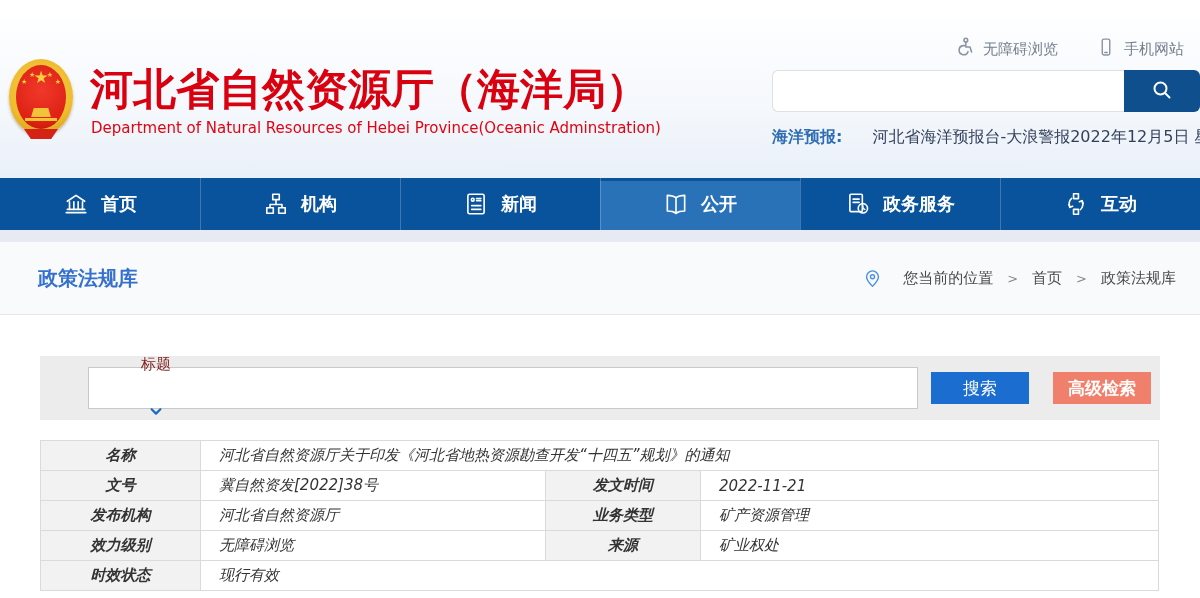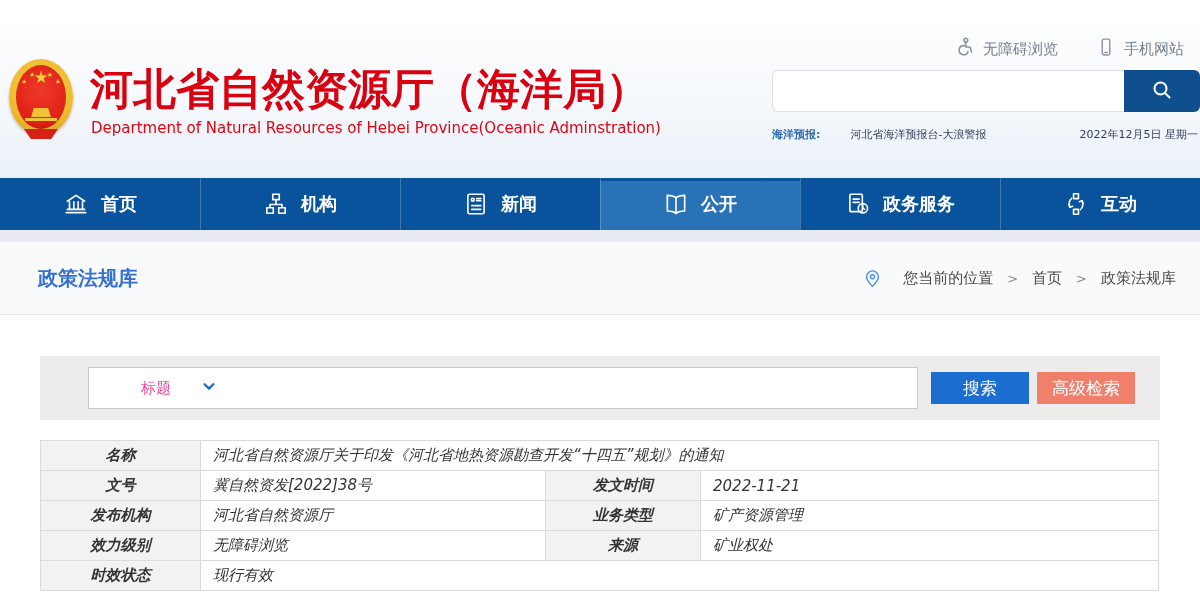--- a/index.html
+++ b/index.html
@@ -33,21 +33,21 @@
     font-size:43px; font-weight:bold; white-space:nowrap; }
   .site-subtitle { position:absolute; left:91px; top:99px; color:#e00413; font-size:15px; white-space:nowrap; }
 
   .search-wrap { position:absolute; left:772px; top:50px; width:428px; height:42px; display:flex; }
   .search-input { flex:1; min-width:0; border:1px solid #e0e0e0; border-right:none;
     border-radius:6px 0 0 6px; background:#fff; outline:none; padding:0 14px; font-size:15px; color:#333; }
   .search-btn { width:76px; background:#0f4f8e; border:none; border-radius:0 6px 6px 0;
     display:flex; align-items:center; justify-content:center; cursor:pointer; }
 
   .forecast { position:absolute; left:772px; top:107px; width:426px; display:flex;
-    align-items:center; font-size:11px; color:#33415c; white-space:nowrap; }
+    align-items:center; font-size:16px; color:#33415c; white-space:nowrap; }
   .forecast-label { color:#2e6cb3; font-weight:bold; margin-right:30px; }
   .forecast-text { flex:1; cursor:pointer; }
   .forecast-date { }
 
   
   .nav { height:52px; background:#09529c; display:flex; }
   .nav-item { flex:1; display:flex; align-items:center; justify-content:center; gap:12px;
     color:#fff; font-size:18px; font-weight:bold; position:relative; cursor:pointer; }
   .nav-item + .nav-item::before { content:""; position:absolute; left:0; top:0; bottom:0;
     width:1px; background:rgba(255,255,255,.22); }
@@ -63,32 +63,32 @@
   .breadcrumb .pin { display:flex; margin-right:6px; }
   .crumb-sep { color:#888; font-size:13px; }
   .crumb-link { cursor:pointer; }
 
   
   .content { background:#fff; padding-top:41px; }
   .filter-band { margin:0 40px; height:64px; background:#ececec;
     display:flex; align-items:center; padding-left:48px; }
   .field-box { width:830px; height:42px; background:#fff; border:1px solid #c9c9c9;
     display:flex; align-items:center; padding-left:52px; }
-  .field-select { display:flex; align-items:center; gap:30px; color:#ec4899; font-size:15px; cursor:pointer; }
+  .field-select { display:flex; align-items:center; gap:30px; color:#7f1d1d; font-size:15px; cursor:pointer;flex-direction:column; }
   .policy-input { flex:1; min-width:0; border:none; outline:none; background:transparent;
     height:100%; font-size:15px; padding:0 14px; color:#333; }
   .btn { height:32px; width:98px; border:none; color:#fff; font-size:17px; cursor:pointer;
     font-family:inherit; }
   .btn-search { background:#1b6dd0; margin-left:13px; }
-  .btn-adv { background:#f0806c; margin-left:8px; }
+  .btn-adv { background:#f0806c; margin-left:24px;font-weight:bold; }
 
   .detail-table { margin:20px 40px 0; border-collapse:collapse; table-layout:fixed; width:1118px; }
   .detail-table td { border:1px solid #dadada; height:30px; font-size:15px; color:#333;font-style:italic; }
   .detail-table td.lbl { background:#f2f2f2; text-align:center; font-weight:bold; }
-  .detail-table td.val { padding-left:12px; background:#fff; }
+  .detail-table td.val { padding-left:18px; background:#fff; }
 </style>
 </head>
 <body>
 
 <div class="header">
 
   <div class="top-links">
     <div class="top-link">
       <span>
         <svg width="22" height="22" viewBox="0 0 24 24" fill="none" stroke="#8a94a4" stroke-width="1.7" stroke-linecap="round" stroke-linejoin="round">

